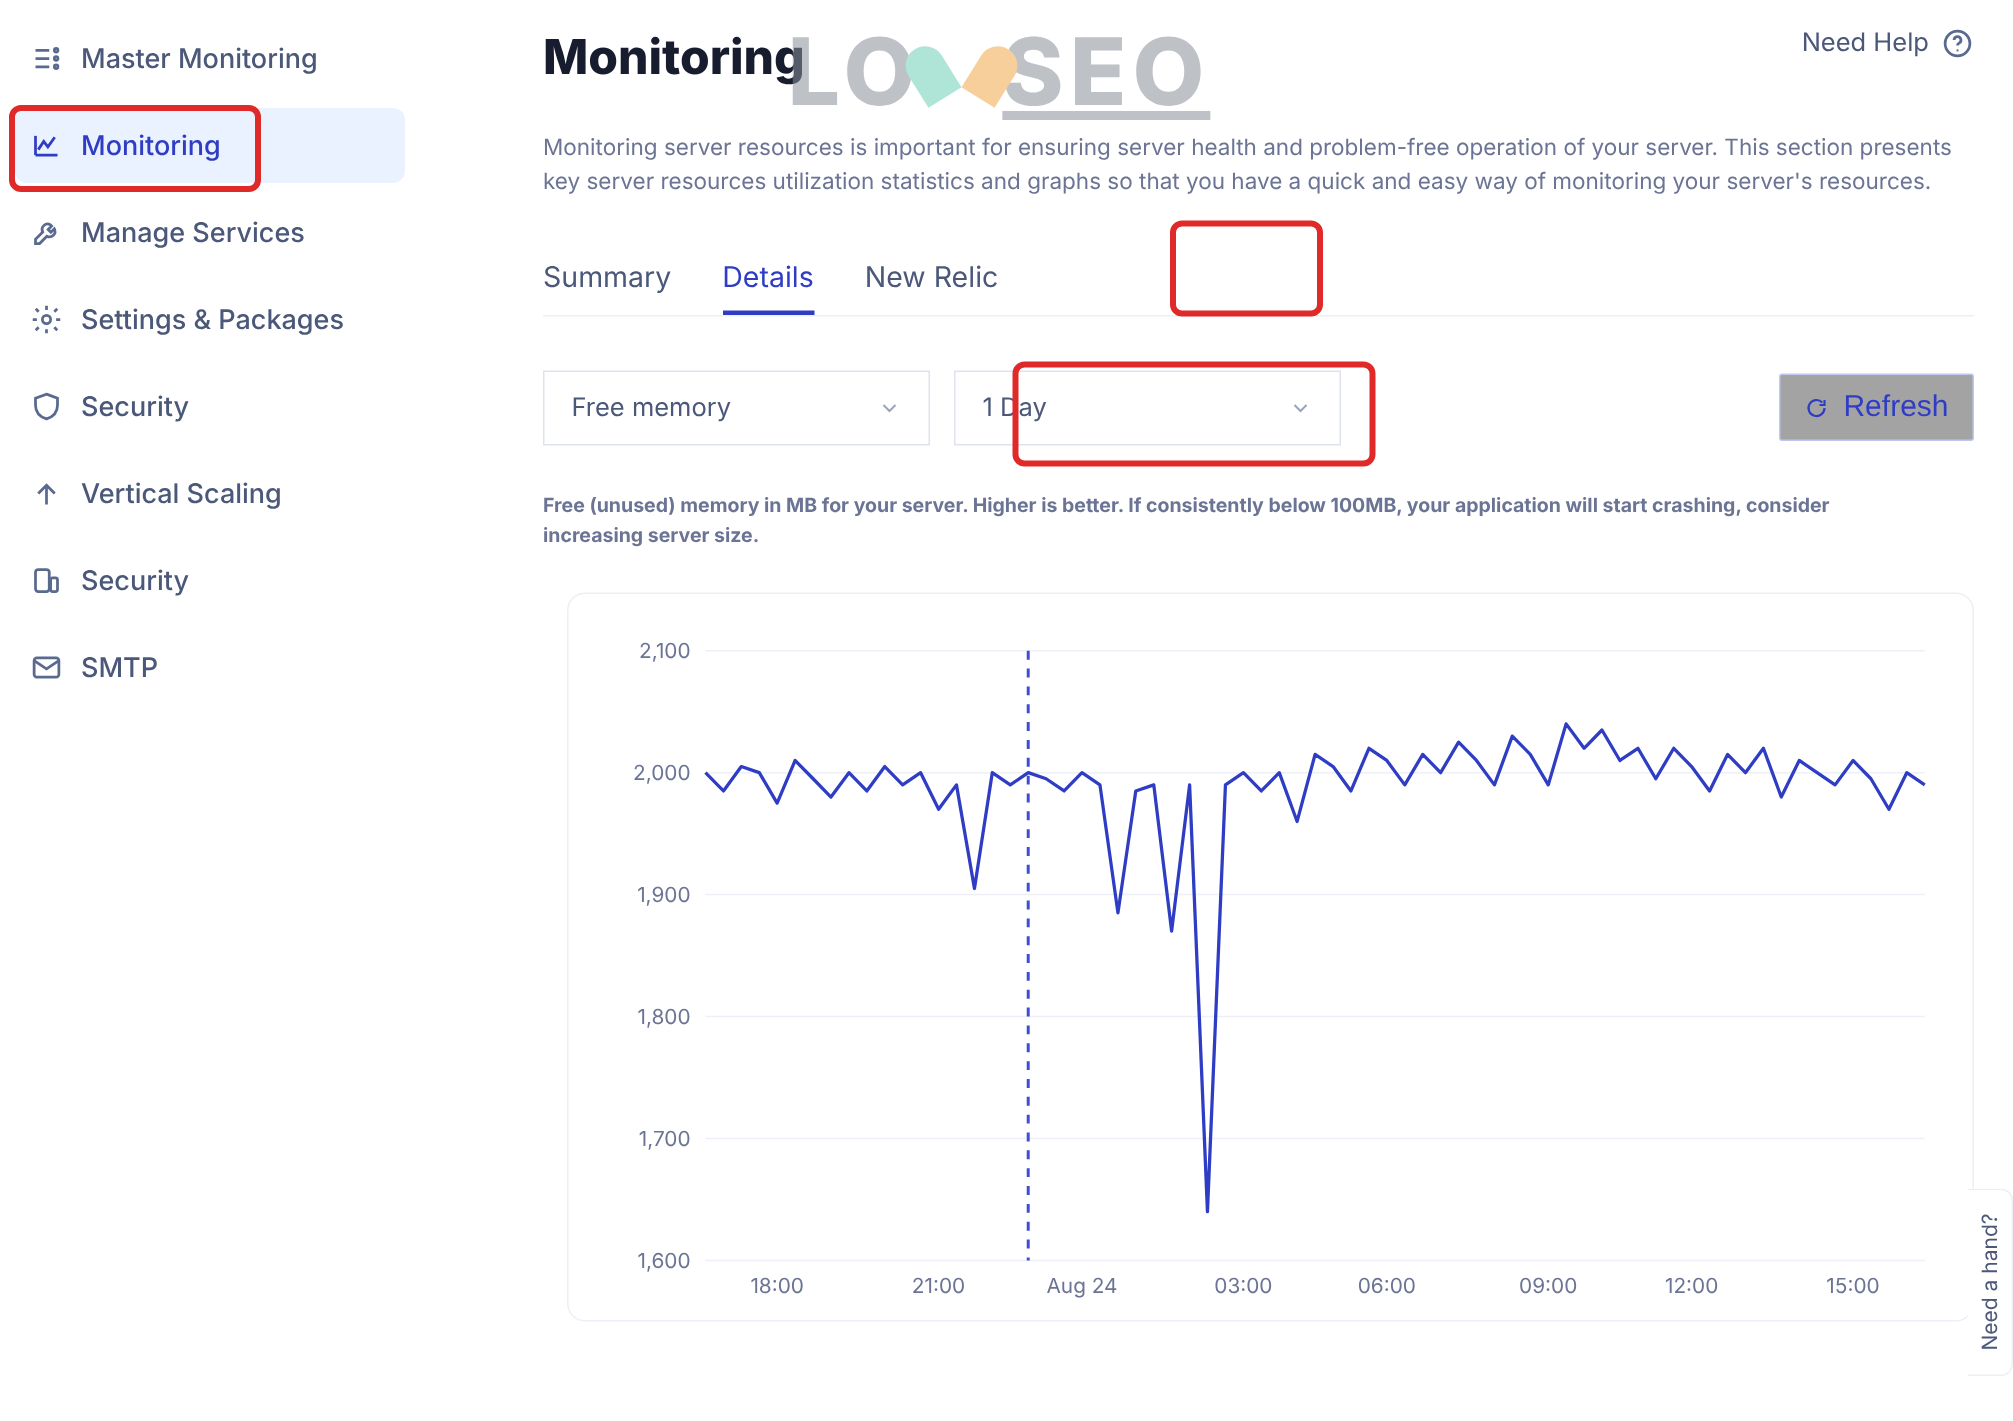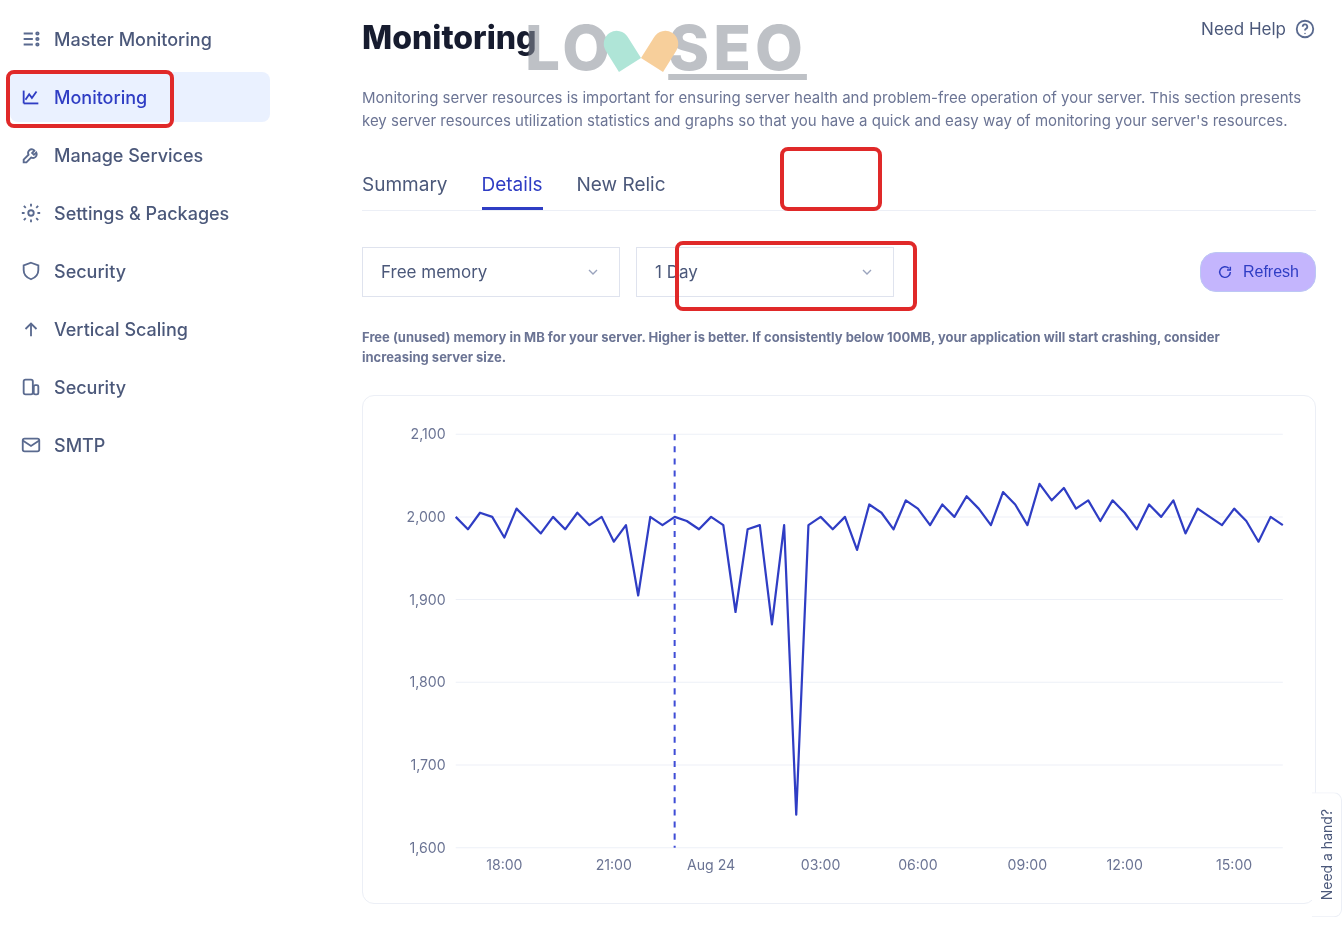--- a/index.html
+++ b/index.html
@@ -57,29 +57,29 @@
   
   .tabs{display:flex;gap:34px;border-bottom:1px solid var(--border-light);margin-top:26px;}
   .tab{padding:14px 0;font-size:19px;color:var(--muted);cursor:pointer;}
   .tab.active{color:var(--blue);box-shadow:inset 0 -3px 0 var(--blue);}
 
   
   .controls{display:flex;align-items:center;gap:16px;margin-top:36px;}
   .select{display:flex;align-items:center;justify-content:space-between;gap:10px;border:1px solid var(--border);border-radius:0;padding:14px 18px;color:var(--muted);font-size:17px;background:#fff;cursor:pointer;}
   .select.metric{width:220px;}
   .select.range{width:220px;}
-  .btn-refresh{margin-left:auto;display:flex;align-items:center;gap:10px;border:1px solid #bcc7f4;color:var(--blue);padding:10px 16px;border-radius:16px;background:#c4b5fd;cursor:pointer;font-size:16px;}
+  .btn-refresh{margin-left:auto;display:flex;align-items:center;gap:10px;border:1px solid #bcc7f4;color:var(--blue);padding:10px 16px;border-radius:2px;background:#a3a3a3;cursor:pointer;font-size:20px;}
 
   .chev{width:16px;height:16px;}
 
   
   .metric-desc{margin-top:30px;max-width:900px;font-size:13px;line-height:1.55;color:var(--muted2);font-weight:bold;}
 
   
-  .chart{margin-top:28px;border:1px solid var(--border-light);border-radius:12px;padding:18px 12px 15px 12px;position:relative;}
+  .chart{margin-top:28px;border:1px solid var(--border-light);border-radius:12px;padding:18px 12px 0 12px;position:relative;margin-left:16px;}
   .chart svg{display:block;width:100%;}
 
   
   .hand-tab{position:absolute;right:0;bottom:30px;transform:rotate(180deg);writing-mode:vertical-rl;background:#fff;border:1px solid var(--border-light);border-right:none;padding:16px 6px;border-radius:8px 0 0 8px;color:#4b587a;font-size:14px;cursor:pointer;}
 
   
   .ic svg{width:100%;height:100%;display:block;stroke:#5a6a8f;fill:none;stroke-width:2;}
   .side-item.active .ic svg{stroke:var(--blue);}
 </style>
 </head>

